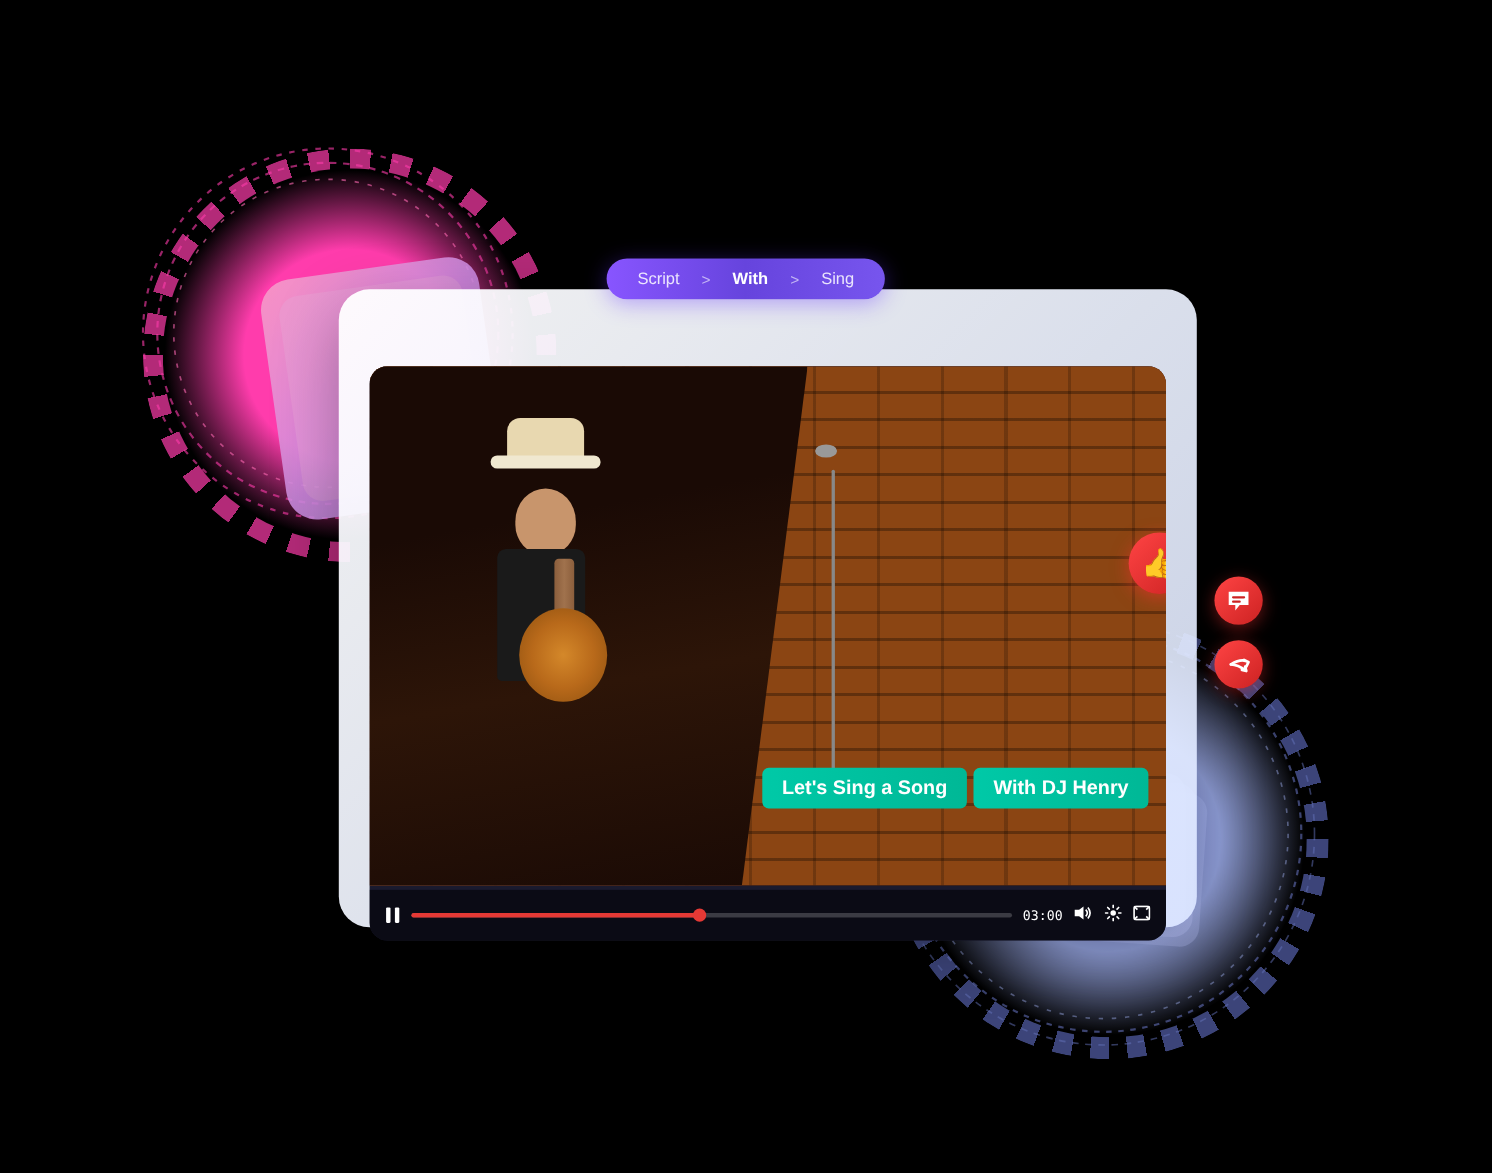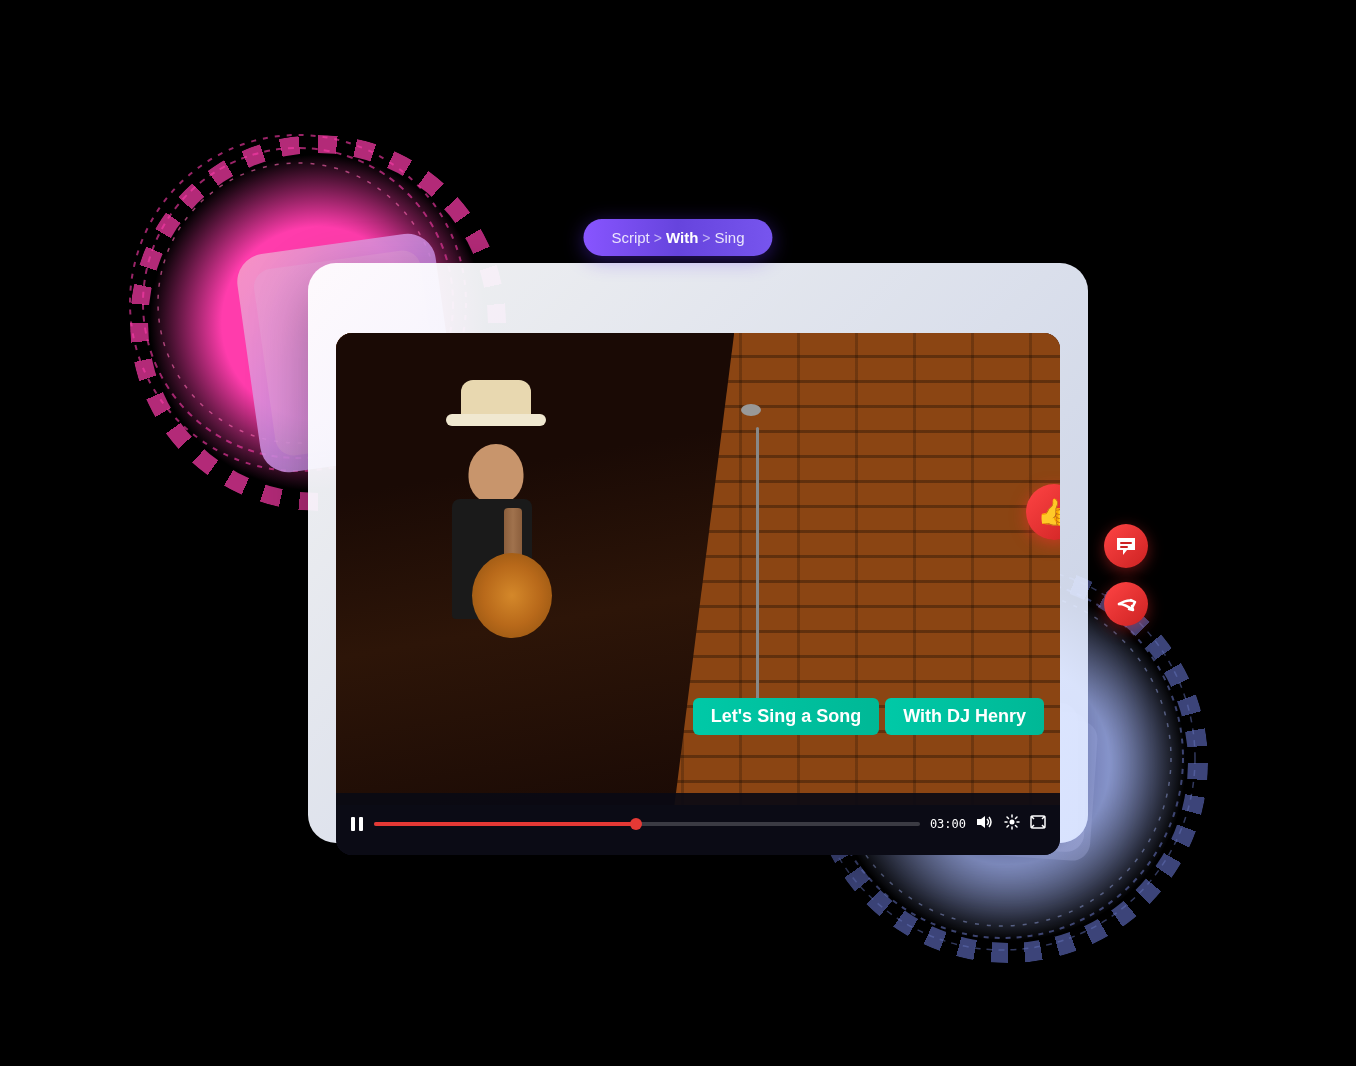--- a/index.html
+++ b/index.html
@@ -140,30 +140,30 @@
       background: linear-gradient(135deg, rgba(255,255,255,0.95) 0%, rgba(220,230,255,0.90) 100%);
       border-radius: 28px;
       z-index: 5;
       padding: 30px 28px 28px 28px;
       box-shadow: 0 20px 60px rgba(0,0,0,0.3);
     }
 
     
     .breadcrumb {
       position: absolute;
-      top: 36px;
+      top: 52px;
       left: 50%;
       transform: translateX(-50%);
       z-index: 10;
       background: linear-gradient(90deg, #8855ff 0%, #6644dd 50%, #7755ee 100%);
       border-radius: 30px;
       padding: 10px 28px;
       display: flex;
       align-items: center;
-      gap: 4px;
+      gap: 20px;
       box-shadow: 0 4px 20px rgba(100,50,255,0.4);
     }
 
     .breadcrumb-item {
       color: rgba(255,255,255,0.85);
       font-size: 15px;
       font-weight: 500;
     }
 
     .breadcrumb-item.active {
@@ -423,21 +423,21 @@
       box-shadow: 0 4px 15px rgba(255,50,50,0.5);
       z-index: 20;
     }
 
     
     .video-controls {
       position: absolute;
       bottom: 0;
       left: 0;
       right: 0;
-      height: 62px;
+      height: 46px;
       background: rgba(10, 10, 20, 0.92);
       display: flex;
       align-items: center;
       padding: 0 14px;
       gap: 10px;
     }
 
     .ctrl-btn {
       color: #fff;
       font-size: 14px;

